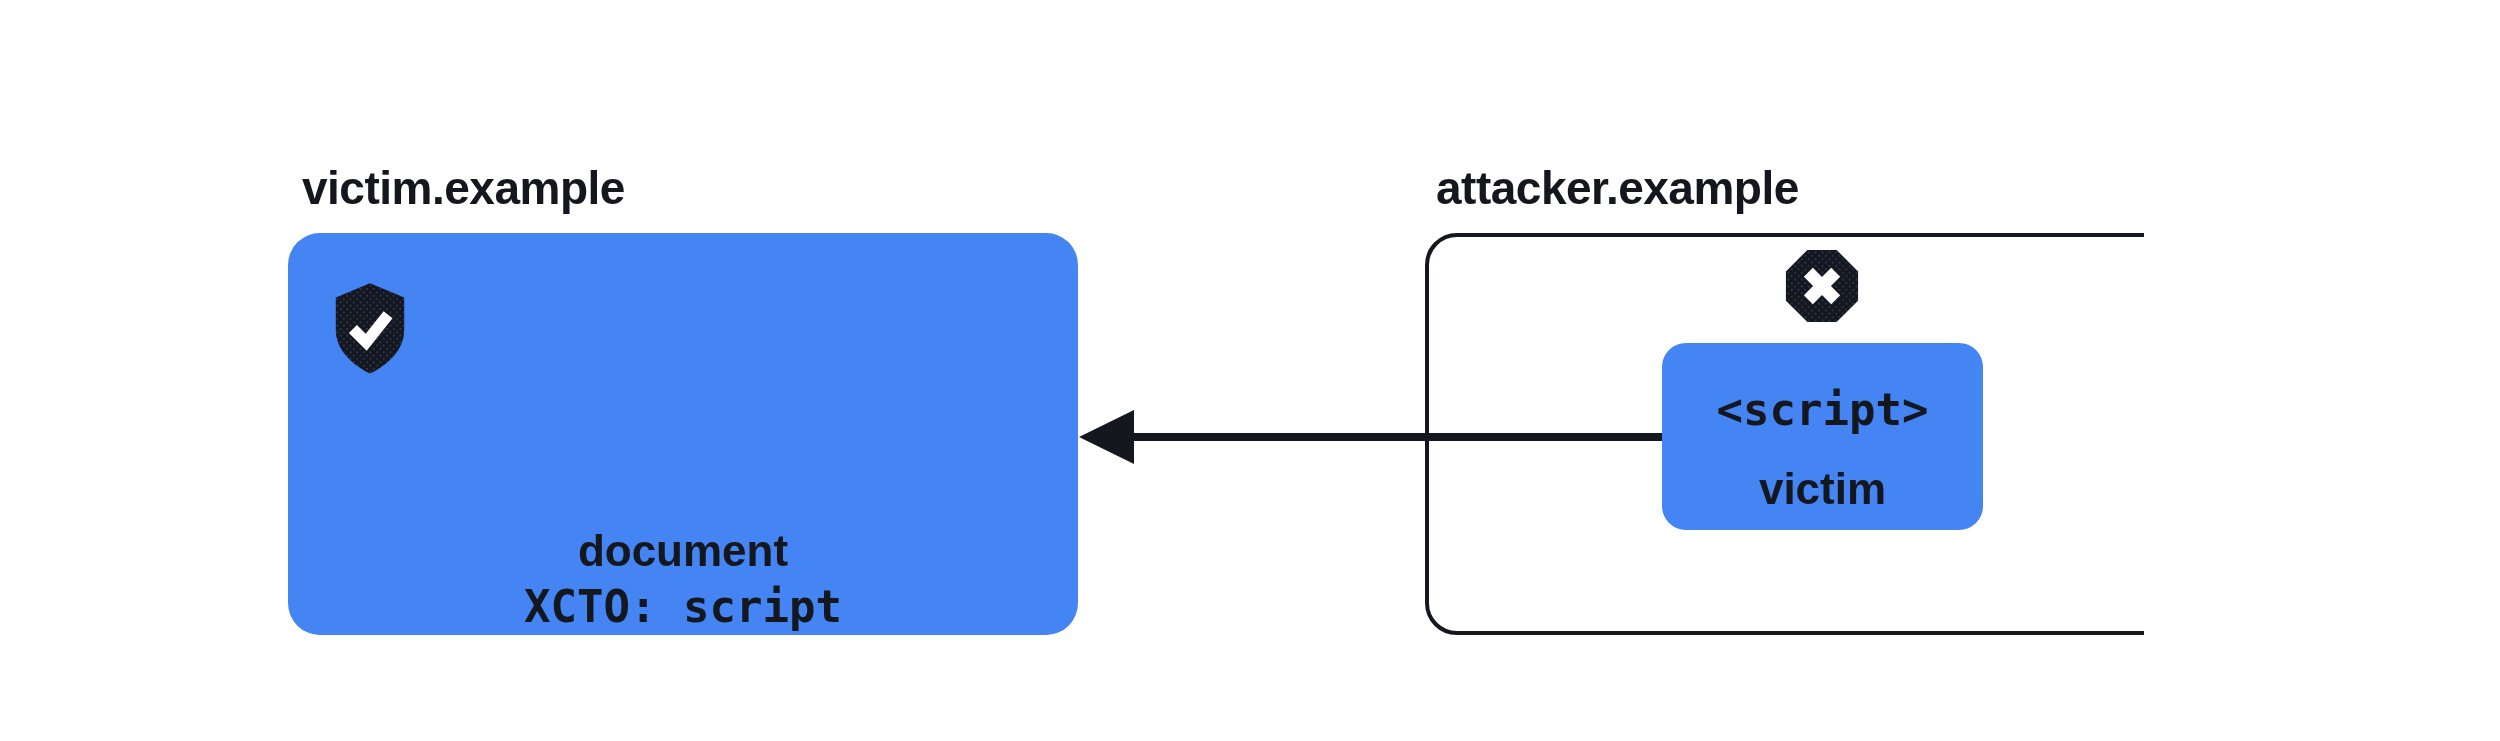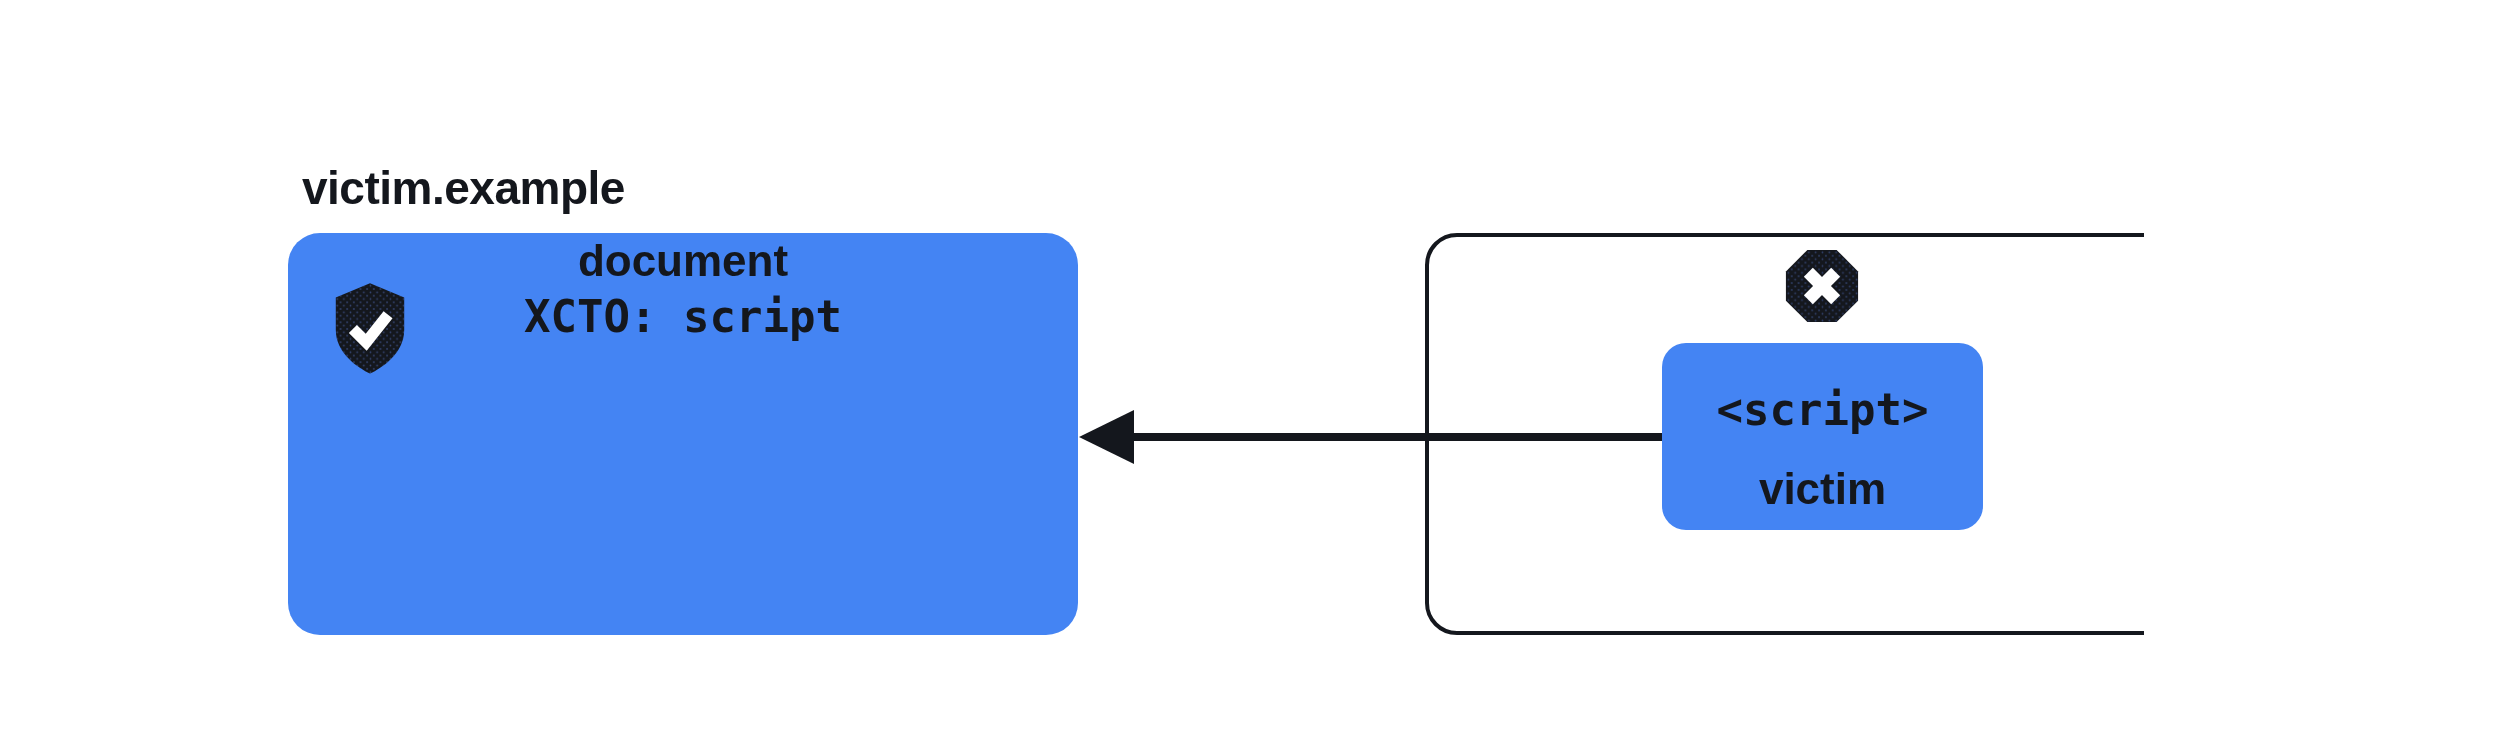--- a/index.html
+++ b/index.html
@@ -36,21 +36,21 @@
 
   .victim-box {
     position: absolute;
     left: 288px; top: 233px;
     width: 790px; height: 402px;
     background: var(--blue);
     border-radius: 32px;
     display: flex;
     flex-direction: column;
     align-items: center;
-    justify-content: flex-start;
+    justify-content: flex-end;
   }
   .shield-icon {
     position: absolute;
     left: 44px; top: 47px;
     width: 76px; height: 96px;
   }
   .box-text { text-align: center; }
   .sans-line {
     font-size: 44px;
     font-weight: 700;
@@ -119,20 +119,21 @@
       <path d="M40 3 L76 18 V52 C76 77 52 92 40 98 C28 92 4 77 4 52 V18 Z" fill="var(--ink)"></path>
       <path d="M40 3 L76 18 V52 C76 77 52 92 40 98 C28 92 4 77 4 52 V18 Z" fill="url(#dots-shield)"></path>
       <path d="M22 51 L36 65 L59 36" fill="none" stroke="#FFFFFF" stroke-width="12"></path>
     </svg>
     <div class="box-text">
       <div class="sans-line">document</div>
       <div class="mono-line">XCTO: script</div>
     </div>
   </div>
 
+  <div class="domain-label attacker-label">attacker.example</div>
 
   <div class="attacker-box"></div>
 
   <svg class="octagon-icon" viewBox="0 0 80 80" xmlns="http://www.w3.org/2000/svg">
     <defs>
       <pattern id="dots-oct" width="7" height="7" patternUnits="userSpaceOnUse">
         <circle cx="2" cy="2" r="0.9" fill="#5d7fe0" opacity="0.4"></circle>
         <circle cx="5.5" cy="5.5" r="0.9" fill="#5d7fe0" opacity="0.4"></circle>
       </pattern>
     </defs>

